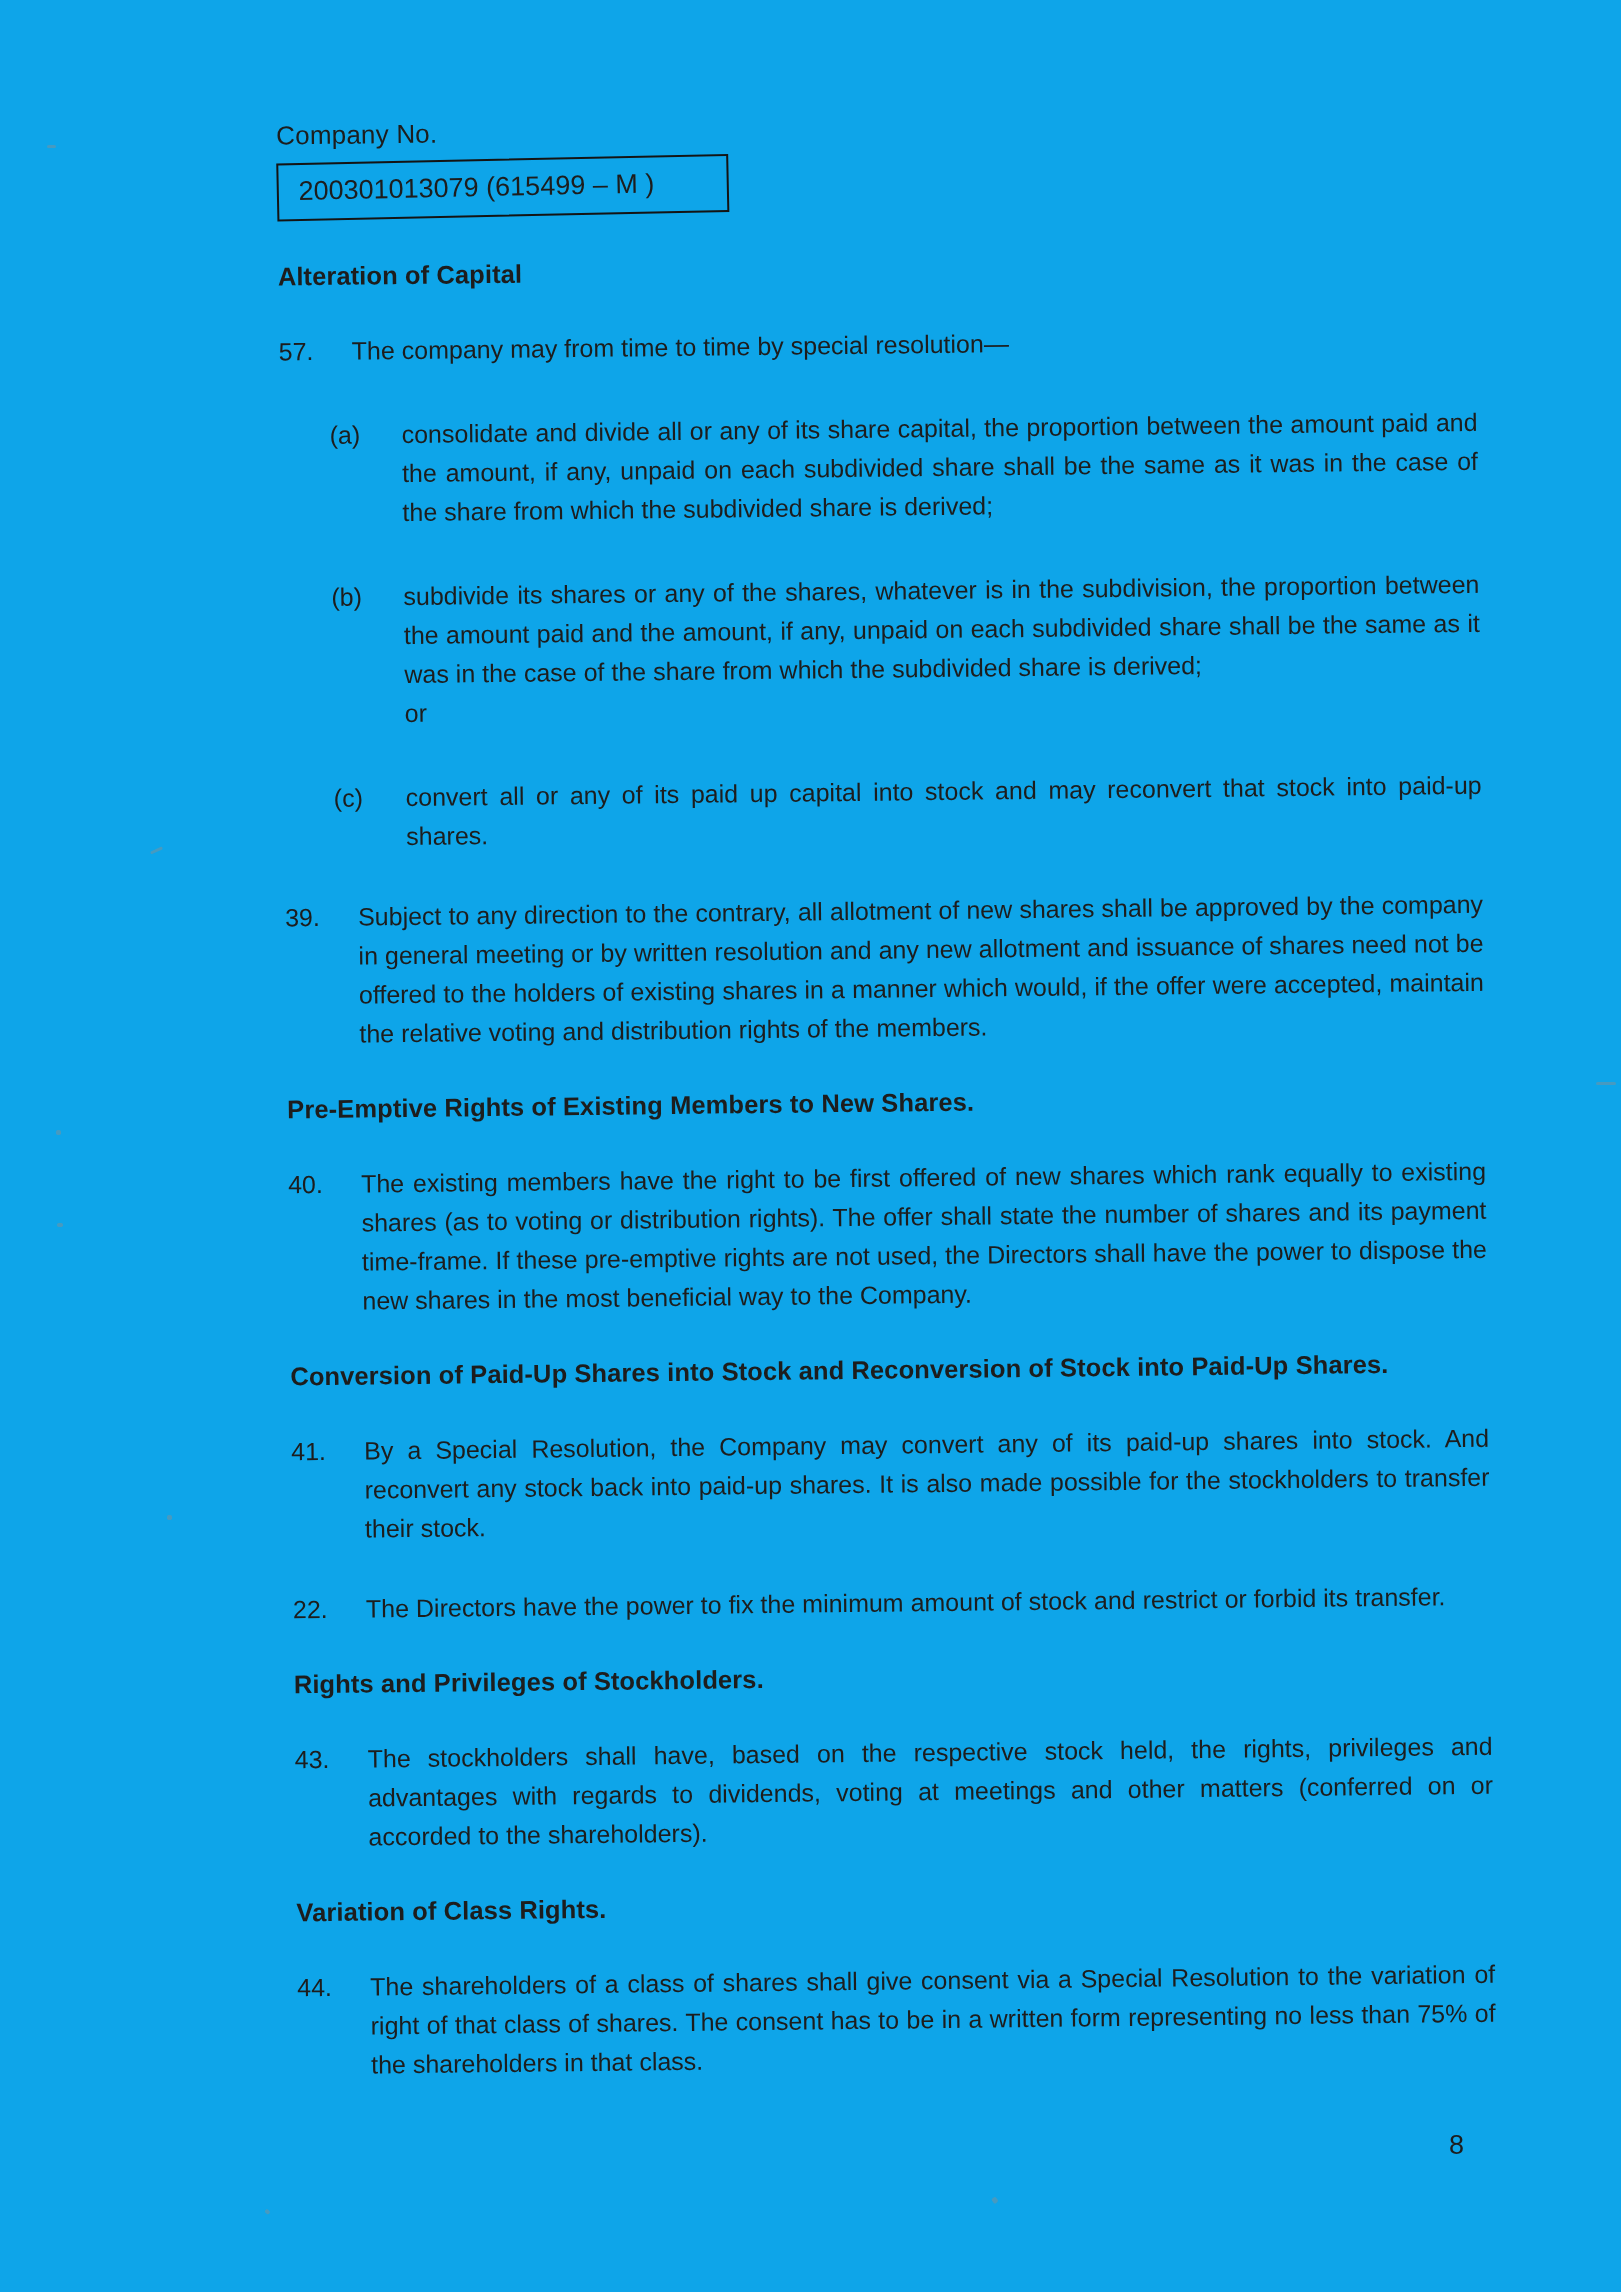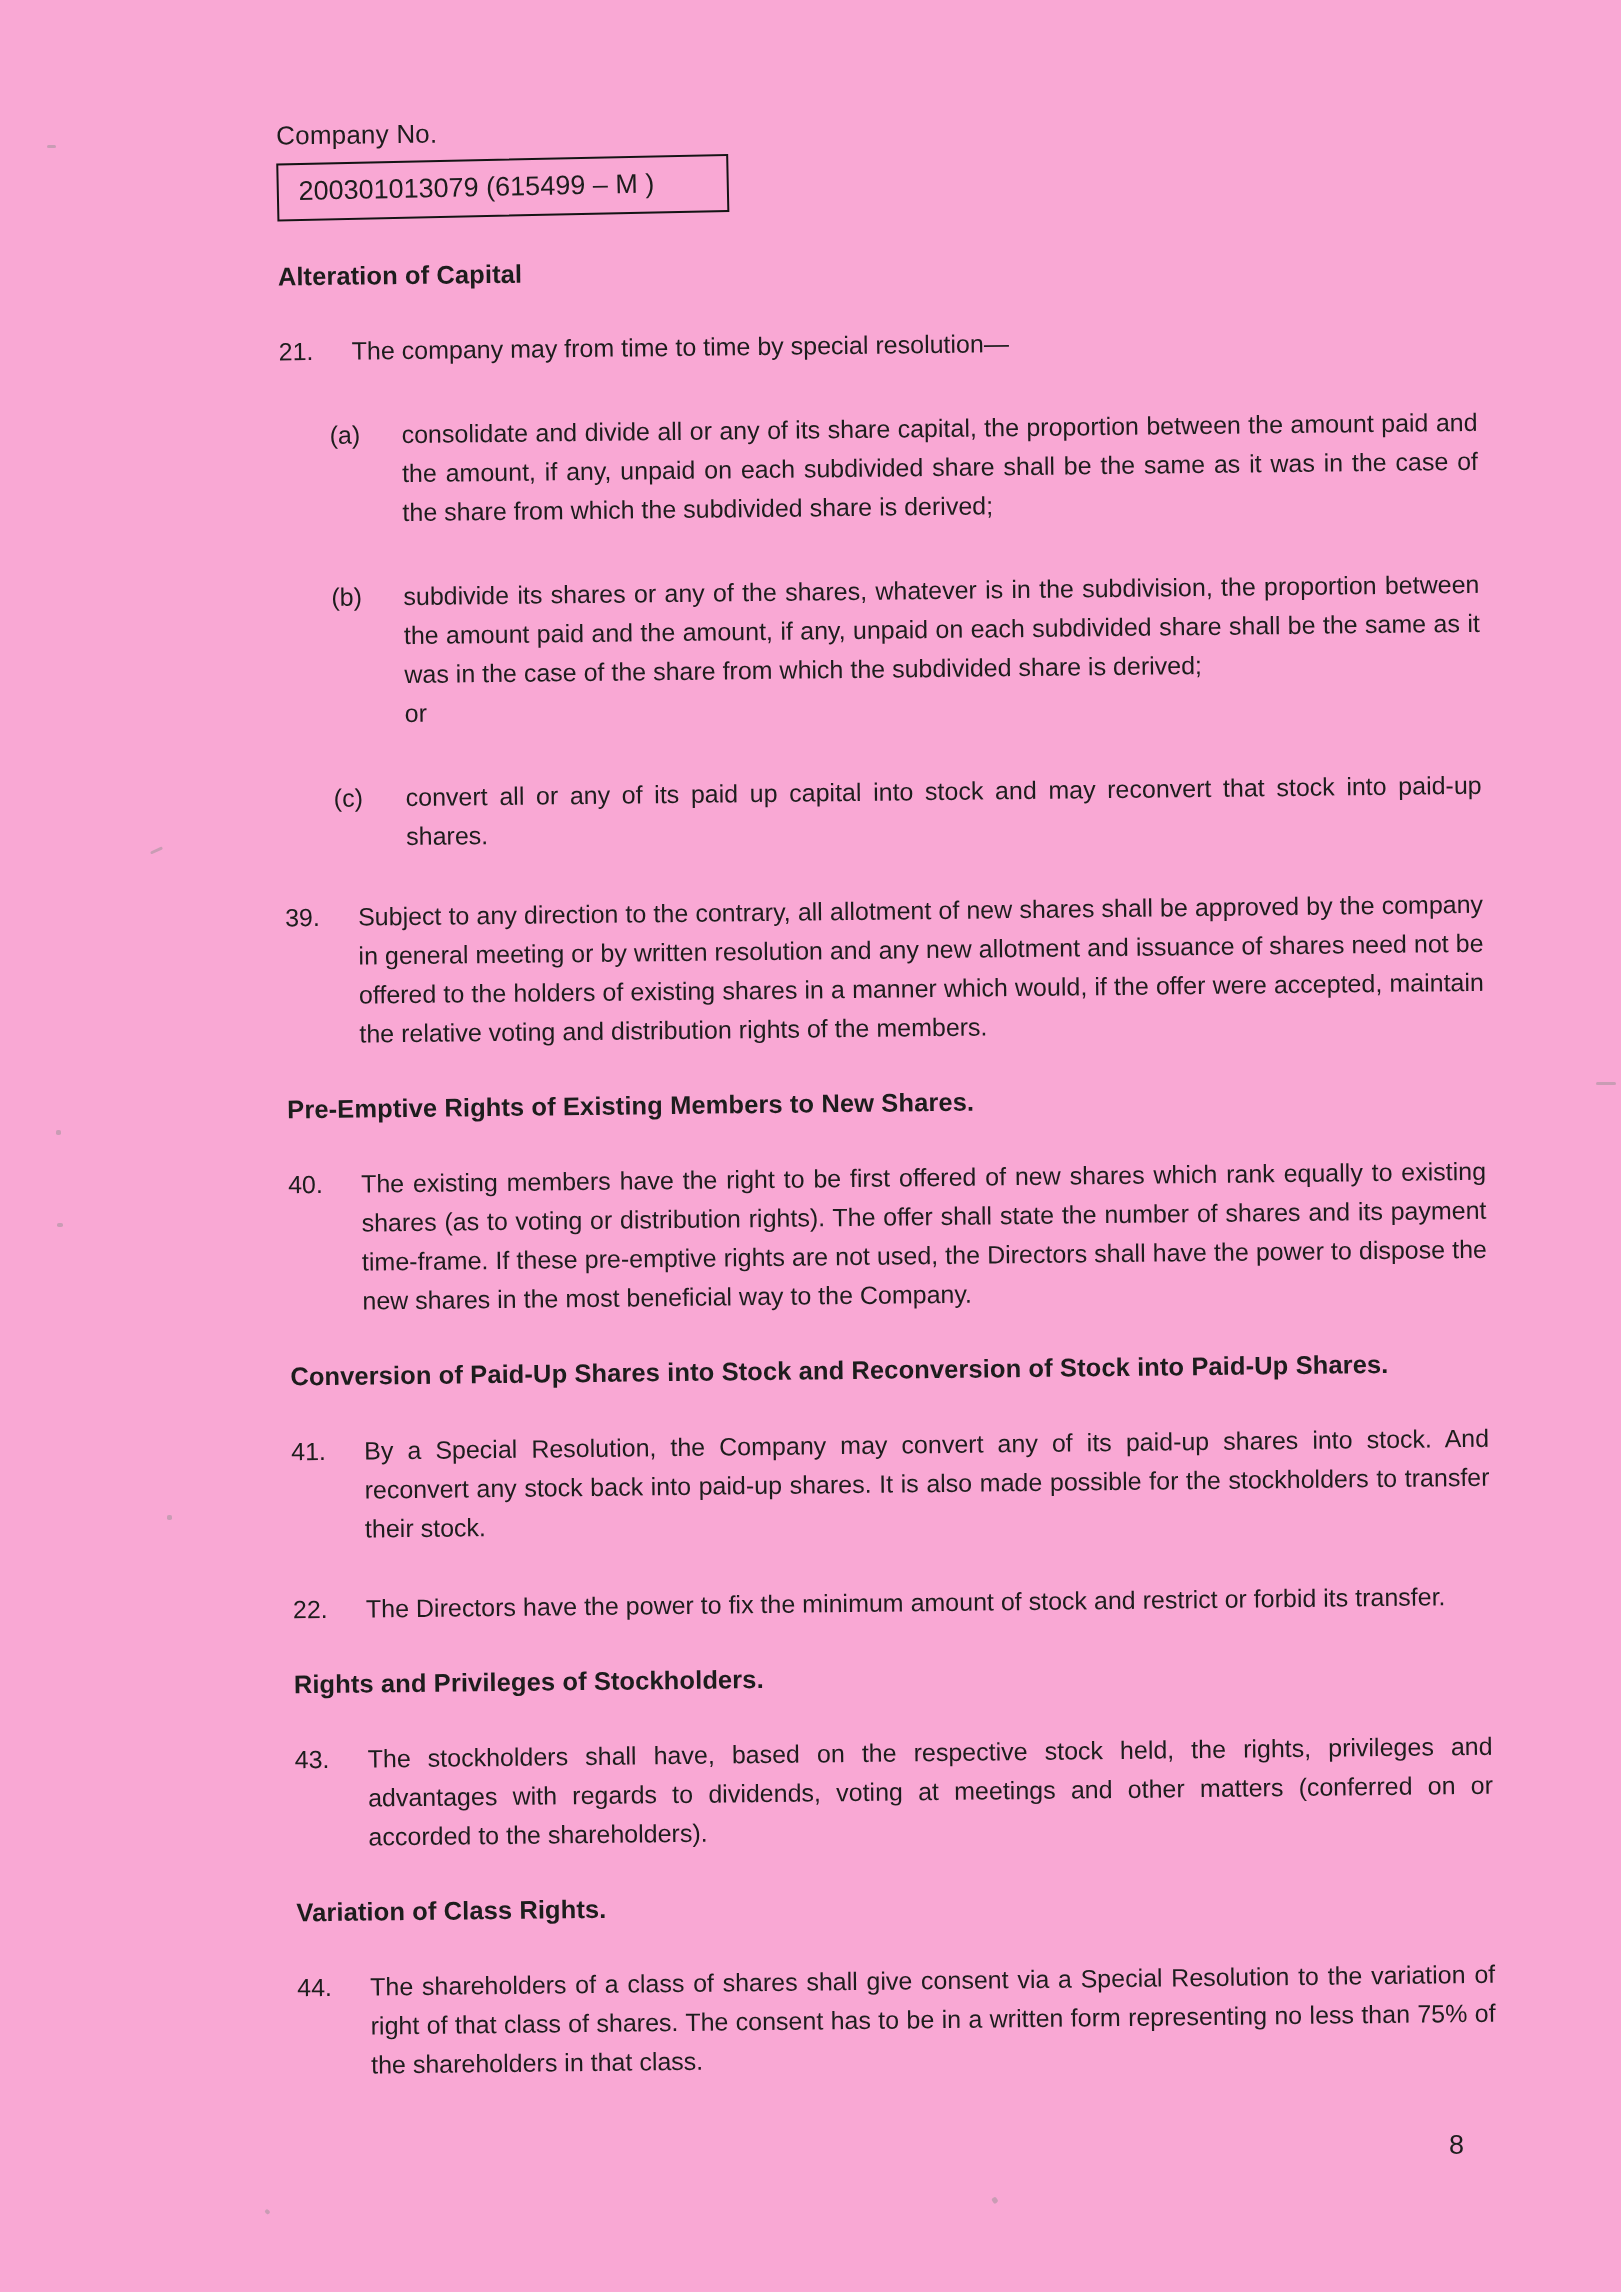--- a/index.html
+++ b/index.html
@@ -8,21 +8,21 @@
     height: 2293px;
     background: #ffffff;
     overflow: hidden;
     position: relative;
     font-family: "Liberation Sans", sans-serif;
     color: #1d1d1d;
   }
   .sheet {
     position: absolute;
     inset: 0;
-    background: #f9a8d4;
+    background: #0ea5e9;
   }
   .content {
     position: absolute;
     top: 115px;
     left: 276px;
     width: 1198px;
     transform: rotate(-0.65deg);
     transform-origin: 40% 0;
   }
   .company-label {
@@ -102,21 +102,21 @@
 
   <div class="content">
 
     <div class="company-label">Company No.</div>
 
     <div class="company-box">200301013079 (615499 – M )</div>
 
     <div class="doc-heading">Alteration of Capital</div>
 
     <div class="clause">
-      <span class="num">21.</span>
+      <span class="num">57.</span>
       <div class="body">The company may from time to time by special resolution—</div>
     </div>
 
     <div class="sub">
       <span class="label">(a)</span>
       <div class="body">consolidate and divide all or any of its share capital, the proportion between the amount paid and the amount, if any, unpaid on each subdivided share shall be the same as it was in the case of the share from which the subdivided share is derived;</div>
     </div>
 
     <div class="sub">
       <span class="label">(b)</span>

